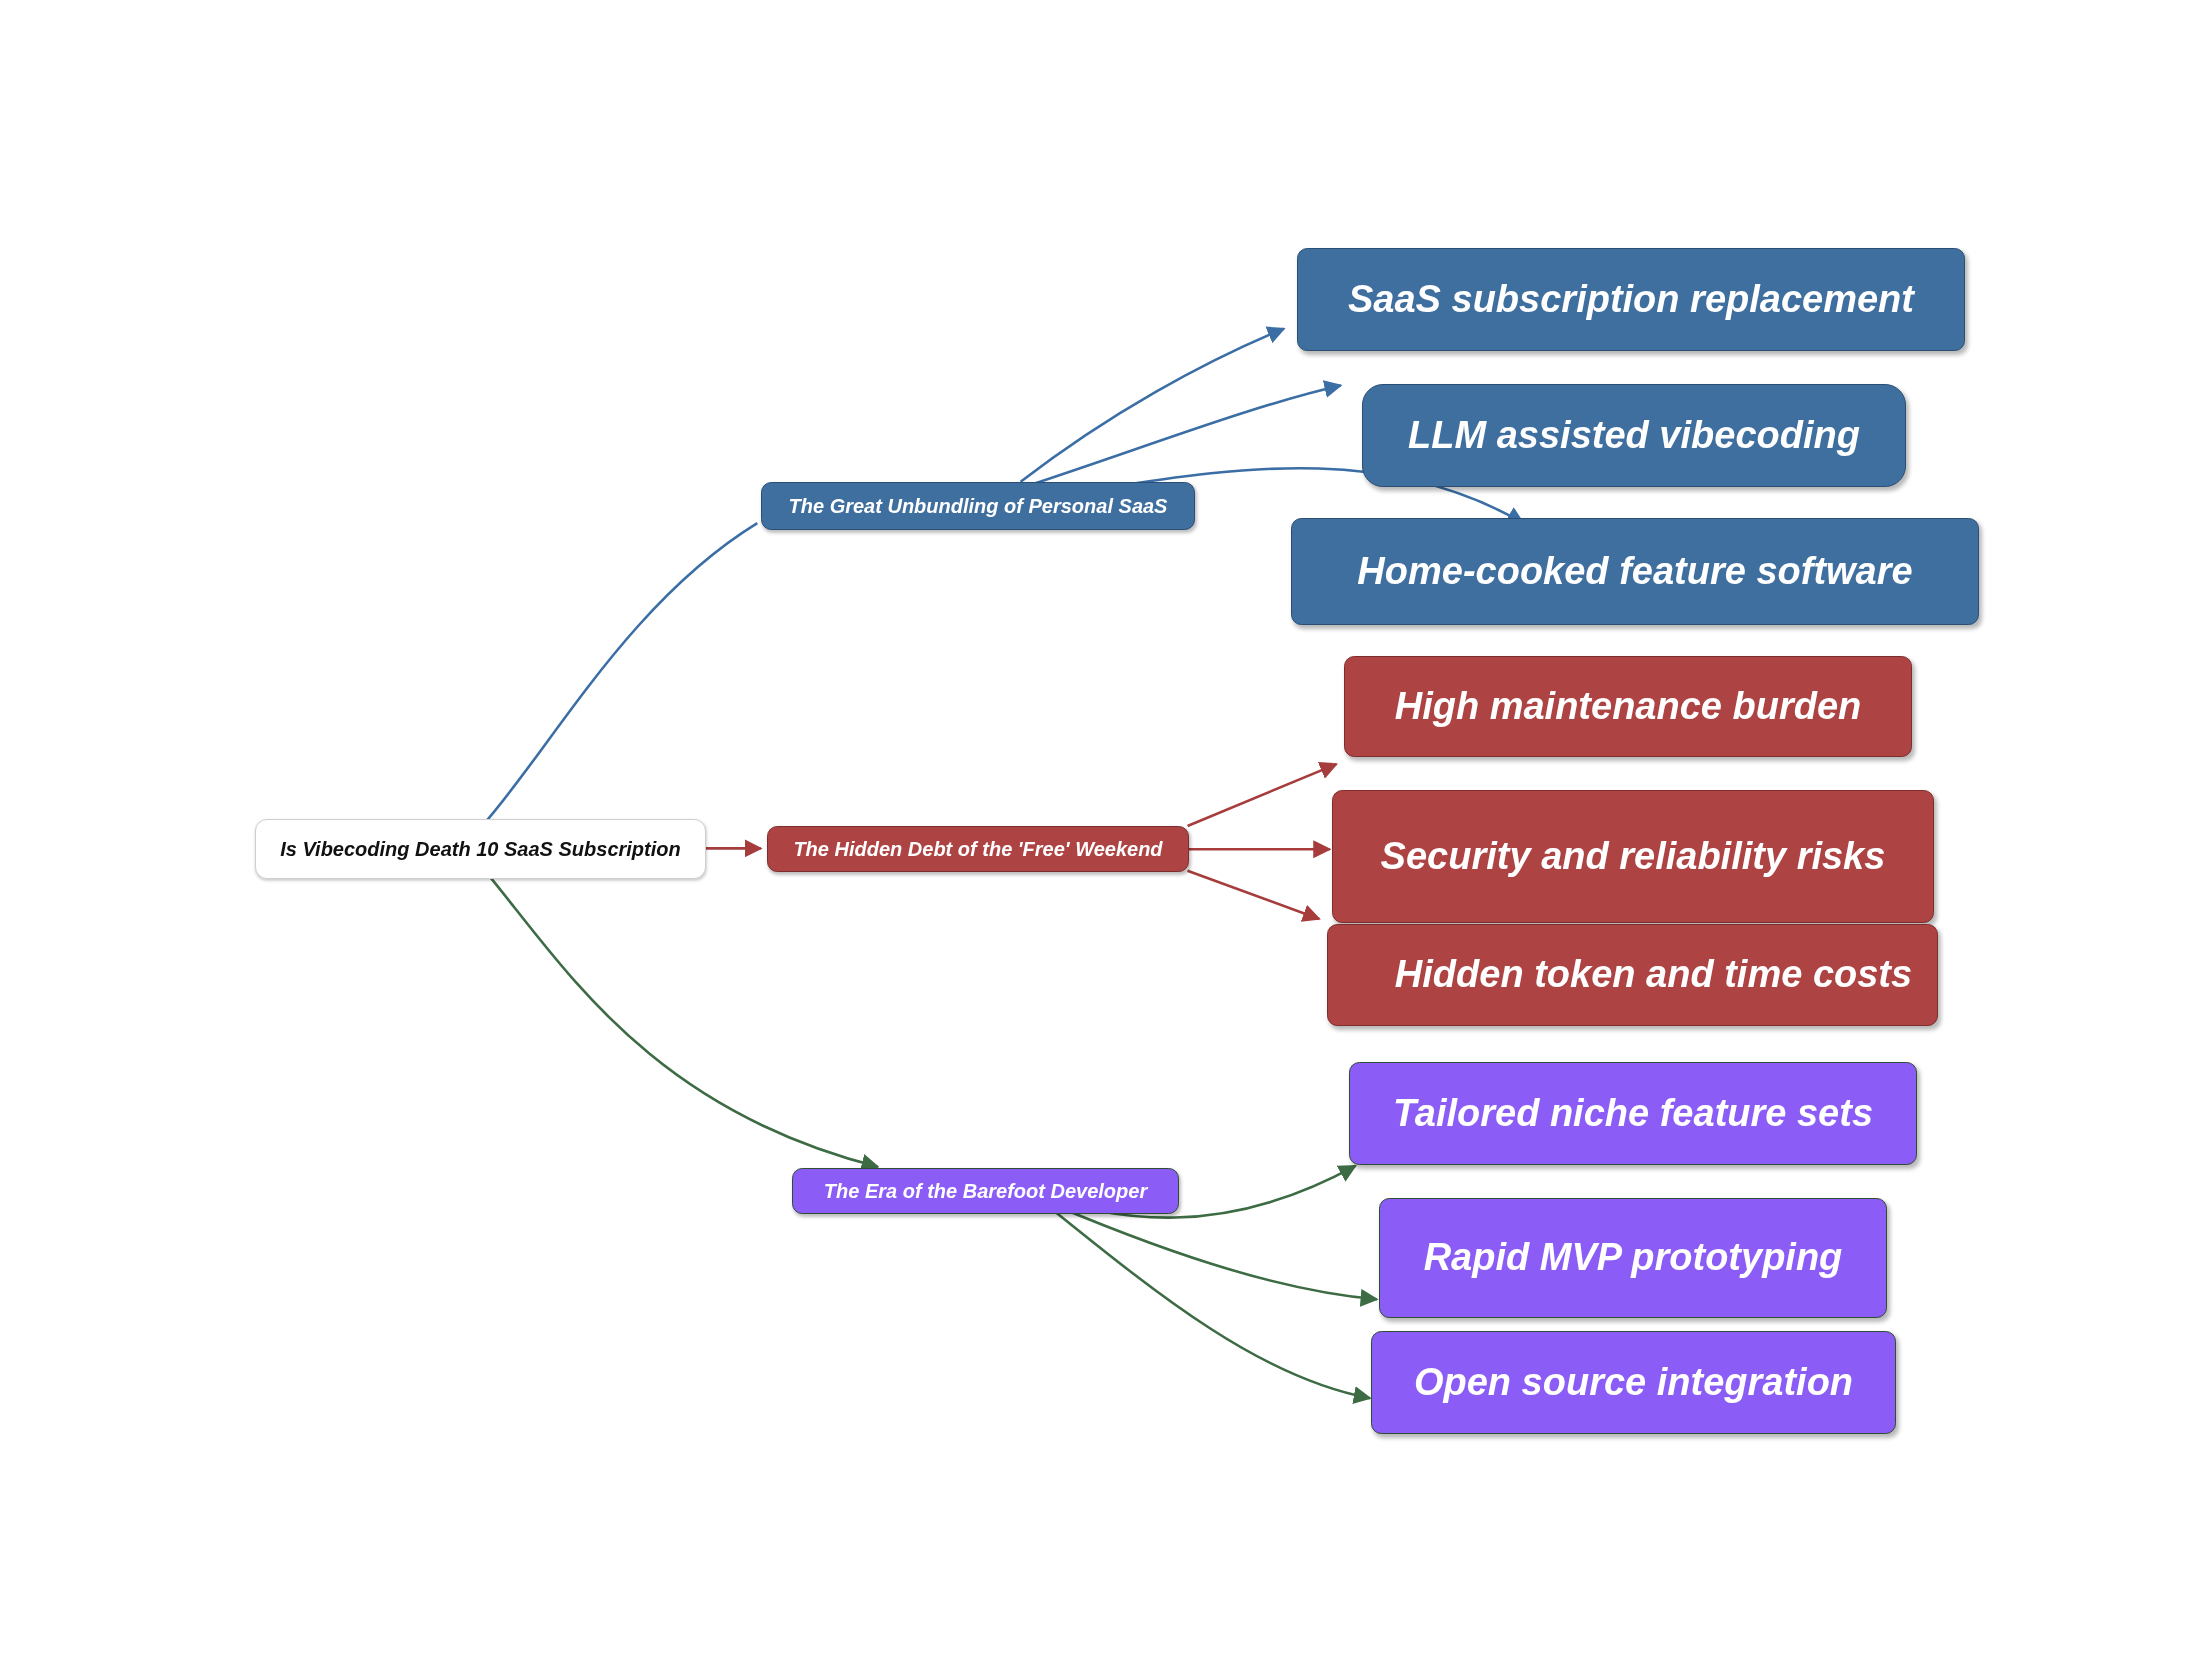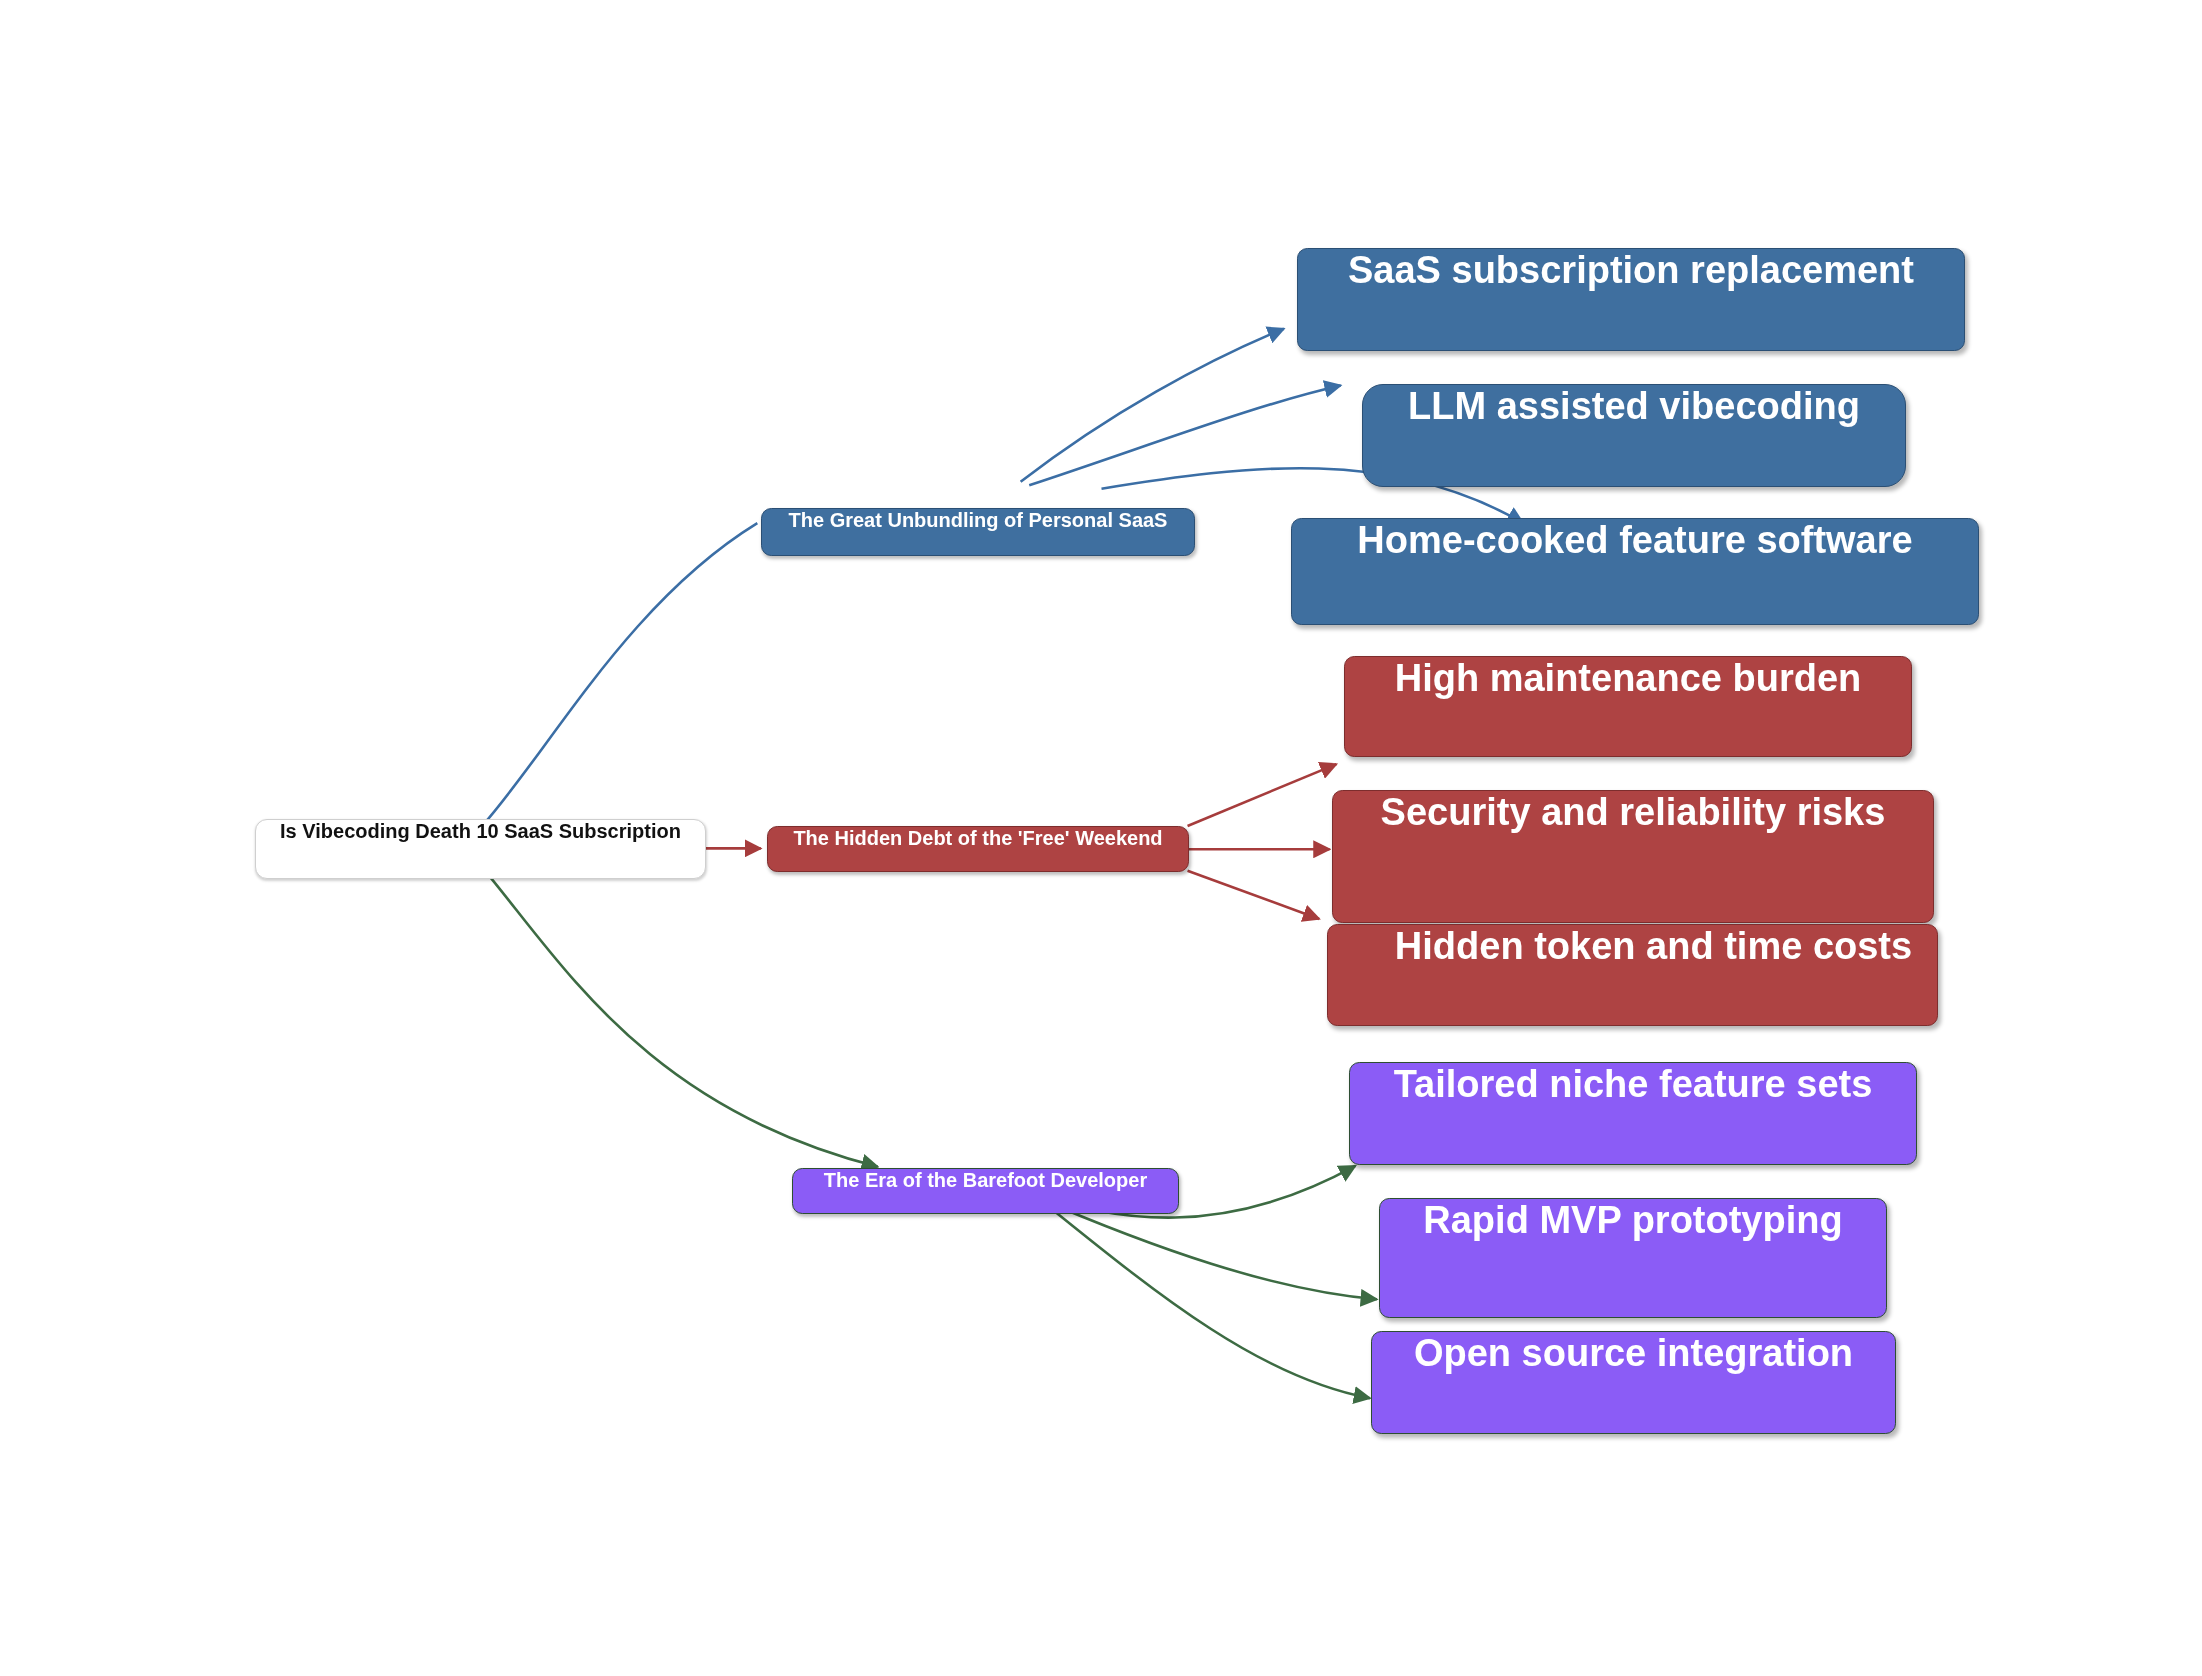--- a/index.html
+++ b/index.html
@@ -24,25 +24,27 @@
     left: 0;
     top: 0;
     width: 2203px;
     height: 1677px;
     pointer-events: none;
   }
   .node {
     position: absolute;
     box-sizing: border-box;
     display: flex;
+    align-items: center;
     justify-content: center;
     text-align: center;
     line-height: 1.15;
     white-space: nowrap;
     z-index: 5;
+    font-style: italic;
   }
   .node-root {
     background: #ffffff;
     border: 1.7px solid #cfcfcf;
     border-radius: 12px;
     color: #111111;
     font-weight: bold;
     font-size: 20px;
     box-shadow: 0.9px 1.7px 2.6px rgba(0,0,0,0.18);
   }
@@ -111,21 +113,21 @@
 
     <path d="M 1190 1385 C 1300 1420 1420 1440 1575 1355" fill="none" stroke="#3d6b43" stroke-width="3" marker-end="url(#arrow-green)"></path>
     <path d="M 1200 1390 C 1340 1450 1480 1500 1600 1510" fill="none" stroke="#3d6b43" stroke-width="3" marker-end="url(#arrow-green)"></path>
     <path d="M 1206 1392 C 1340 1500 1460 1600 1592 1625" fill="none" stroke="#3d6b43" stroke-width="3" marker-end="url(#arrow-green)"></path>
   </svg>
 
   <div class="node node-root" style="left:255px; top:819px; width:451px; height:60px;">
     <span class="node-label">Is Vibecoding Death 10 SaaS Subscription</span>
   </div>
 
-  <div class="node node-branch theme-blue" style="left:761px; top:508px; width:434px; height:48px;">
+  <div class="node node-branch theme-blue" style="left:761px; top:482px; width:434px; height:48px;">
     <span class="node-label">The Great Unbundling of Personal SaaS</span>
   </div>
 
   <div class="node node-leaf theme-blue" style="left:1297px; top:248px; width:668px; height:103px;">
     <span class="node-label">SaaS subscription replacement</span>
   </div>
 
   <div class="node node-leaf theme-blue" style="left:1362px; top:384px; width:544px; height:103px;border-radius:21px;">
     <span class="node-label">LLM assisted vibecoding</span>
   </div>

